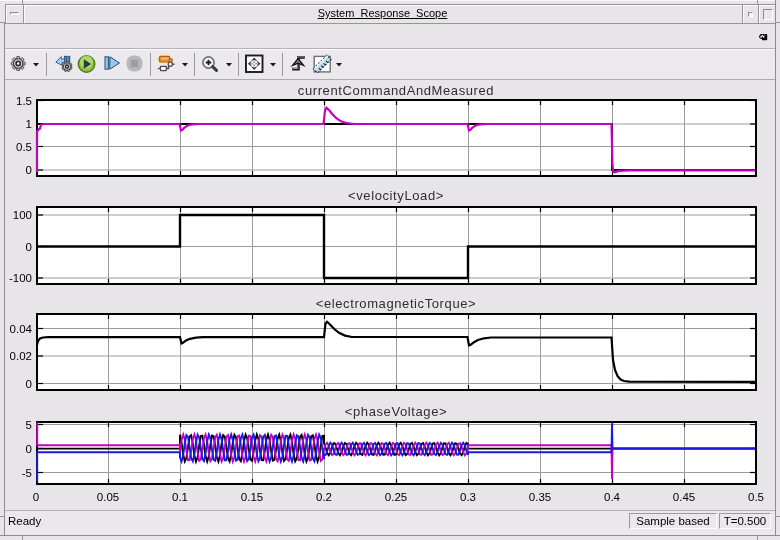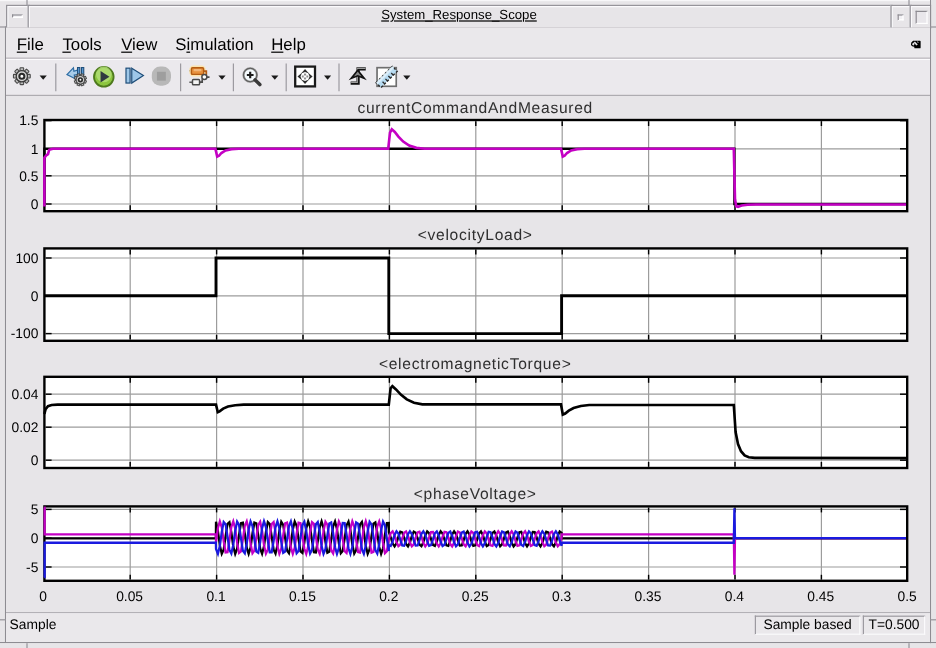--- a/index.html
+++ b/index.html
@@ -43,27 +43,20 @@
 <div class="abs" style="left:22px;top:536px;width:1px;height:4px;background:#96949a;"></div>
 <div class="abs" style="left:757px;top:536px;width:1px;height:4px;background:#96949a;"></div>
 
 <svg class="abs" style="left:758px;top:33px;z-index:50;" width="11" height="9" viewBox="0 0 11 9">
 <path d="M2.9,1.0 L8.6,1.0 Q9.2,1.0 9.2,1.6 L9.2,6.6 Q9.2,7.3 8.5,7.3 L4.6,7.3 Q3.9,7.3 3.9,6.6 L3.9,5.9 L2.7,5.7 Q1.3,5.4 1.1,4.1 Q0.9,2.2 2.9,1.0 Z" fill="#000"></path>
 <path d="M2.2,4.6 Q1.8,3.2 3.4,2.5 L4.2,3.8 Q3.4,4.2 3.6,5.0 Z" fill="#e7e5e8"></path>
 <path d="M3.9,2.1 L6.3,4.5" stroke="#e7e5e8" stroke-width="1.4" fill="none"></path>
 <path d="M6.7,0.8 L7.5,2.8 L6.6,2.6 Z" fill="#e7e5e8"></path>
 </svg>
 
-<div class="abs" id="menubar" style="left:5px;top:23px;width:770px;height:25px;background:#eae8eb;font-size:14px;color:#000;">
-<span class="abs" style="left:9px;top:6px;"><u>F</u>ile</span>
-<span class="abs" style="left:47px;top:6px;"><u>T</u>ools</span>
-<span class="abs" style="left:96px;top:6px;"><u>V</u>iew</span>
-<span class="abs" style="left:141px;top:6px;">S<u>i</u>mulation</span>
-<span class="abs" style="left:221px;top:6px;"><u>H</u>elp</span>
-</div>
 <div class="abs" style="left:5px;top:48px;width:770px;height:1px;background:#b3b1b6;"></div>
 
 <div class="abs" id="toolbar" style="left:5px;top:49px;width:770px;height:30px;background:#ebe9ed;box-shadow:inset 0 1px 0 #fcfbfd;border-bottom:1px solid #aeacb1;">
 
 <svg class="abs" style="left:0;top:0;" width="360" height="30" viewBox="0 0 360 30">
 
 <g stroke="#9c9aa0" stroke-width="1">
 <line x1="41.5" y1="4" x2="41.5" y2="27"></line>
 <line x1="145.5" y1="4" x2="145.5" y2="27"></line>
 <line x1="189.5" y1="4" x2="189.5" y2="27"></line>
@@ -376,18 +369,18 @@
 <path d="M37,246.5 L180,246.5 L180,215 L324,215 L324,278 L468,278 L468,246.5 L755,246.5" fill="none" stroke="#000" stroke-width="2.4"></path>
 <path d="M37,345 L38,341 L40,338.5 L43,337.5 L48,337.2 L180,337.2 L181.5,343.5 L183,342.8 L186,340.5 L190,338.8 L196,337.7 L203,337.2 L324,337.2 L325.5,323.5 L327,321.8 L330,324.5 L334,328.8 L339,332.8 L345,335.6 L352,337 L467.5,337 L469,345.5 L471,344.6 L474,342.2 L478,340 L484,338.3 L491,337.5 L611.5,337.5 L613,360 L615,370 L617.5,376 L620.5,379.5 L624,381 L629,381.6 L755,381.8" fill="none" stroke="#000" stroke-width="2.2"></path>
 <path d="M37,448.6 L179.9,448.6 L180.0,434.8 L181.6,442.6 L183.2,454.5 L184.8,461.4 L186.4,458.0 L188.0,446.8 L189.6,436.6 L191.2,435.2 L192.8,443.6 L194.4,455.5 L196.0,461.6 L197.6,457.2 L199.2,445.7 L200.8,436.0 L202.4,435.6 L204.0,444.7 L205.6,456.4 L207.2,461.6 L208.8,456.3 L210.4,444.6 L212.0,435.5 L213.6,436.1 L215.2,445.9 L216.8,457.3 L218.4,461.5 L220.0,455.3 L221.6,443.4 L223.2,435.1 L224.8,436.7 L226.4,447.0 L228.0,458.1 L229.6,461.4 L231.2,454.3 L232.8,442.4 L234.4,434.8 L236.0,437.4 L237.6,448.2 L239.2,458.9 L240.8,461.1 L242.4,453.3 L244.0,441.3 L245.6,434.6 L247.2,438.1 L248.8,449.4 L250.4,459.5 L252.0,460.8 L253.6,452.2 L255.2,440.4 L256.8,434.4 L258.4,439.0 L260.0,450.5 L261.6,460.1 L263.2,460.3 L264.8,451.1 L266.4,439.4 L268.0,434.4 L269.6,439.9 L271.2,451.6 L272.8,460.6 L274.4,459.8 L276.0,449.9 L277.6,438.6 L279.2,434.5 L280.8,440.8 L282.4,452.7 L284.0,461.0 L285.6,459.2 L287.2,448.8 L288.8,437.8 L290.4,434.6 L292.0,441.9 L293.6,453.8 L295.2,461.3 L296.8,458.5 L298.4,447.6 L300.0,437.0 L301.6,434.9 L303.2,442.9 L304.8,454.8 L306.4,461.5 L308.0,457.7 L309.6,446.5 L311.2,436.4 L312.8,435.3 L314.4,444.0 L316.0,455.8 L317.6,461.6 L319.2,456.9 L320.8,445.3 L322.4,435.8 L324.0,435.7 L324.0,443.3 L325.6,447.7 L327.2,453.0 L328.8,455.3 L330.4,452.7 L332.0,447.2 L333.6,443.1 L335.2,443.6 L336.8,448.2 L338.4,453.4 L340.0,455.3 L341.6,452.2 L343.2,446.7 L344.8,443.0 L346.4,443.9 L348.0,448.7 L349.6,453.8 L351.2,455.2 L352.8,451.8 L354.4,446.2 L356.0,442.8 L357.6,444.2 L359.2,449.3 L360.8,454.1 L362.4,455.0 L364.0,451.3 L365.6,445.8 L367.2,442.7 L368.8,444.6 L370.4,449.8 L372.0,454.4 L373.6,454.9 L375.2,450.8 L376.8,445.3 L378.4,442.7 L380.0,445.0 L381.6,450.3 L383.2,454.7 L384.8,454.6 L386.4,450.2 L388.0,444.9 L389.6,442.7 L391.2,445.4 L392.8,450.9 L394.4,454.9 L396.0,454.4 L397.6,449.7 L399.2,444.5 L400.8,442.8 L402.4,445.8 L404.0,451.4 L405.6,455.1 L407.2,454.1 L408.8,449.2 L410.4,444.1 L412.0,442.9 L413.6,446.3 L415.2,451.8 L416.8,455.2 L418.4,453.7 L420.0,448.6 L421.6,443.8 L423.2,443.0 L424.8,446.8 L426.4,452.3 L428.0,455.3 L429.6,453.4 L431.2,448.1 L432.8,443.5 L434.4,443.2 L436.0,447.3 L437.6,452.8 L439.2,455.3 L440.8,453.0 L442.4,447.6 L444.0,443.3 L445.6,443.4 L447.2,447.8 L448.8,453.2 L450.4,455.3 L452.0,452.5 L453.6,447.1 L455.2,443.1 L456.8,443.7 L458.4,448.4 L460.0,453.6 L461.6,455.2 L463.2,452.1 L464.8,446.6 L466.4,442.9 L468.0,444.0 L468.1,448.6 L755,448.6" fill="none" stroke="#000" stroke-width="1.9"></path>
 <path d="M36.8,423 L37.2,423 L37.2,445.3 L179.9,445.3 L180.0,451.7 L181.6,439.9 L183.2,434.4 L184.8,439.4 L186.4,451.0 L188.0,460.3 L189.6,460.1 L191.2,450.5 L192.8,439.0 L194.4,434.4 L196.0,440.3 L197.6,452.2 L199.2,460.8 L200.8,459.5 L202.4,449.4 L204.0,438.2 L205.6,434.5 L207.2,441.3 L208.8,453.2 L210.4,461.1 L212.0,458.9 L213.6,448.2 L215.2,437.4 L216.8,434.8 L218.4,442.3 L220.0,454.3 L221.6,461.4 L223.2,458.1 L224.8,447.1 L226.4,436.7 L228.0,435.1 L229.6,443.4 L231.2,455.3 L232.8,461.5 L234.4,457.3 L236.0,445.9 L237.6,436.1 L239.2,435.5 L240.8,444.5 L242.4,456.2 L244.0,461.6 L245.6,456.5 L247.2,444.8 L248.8,435.6 L250.4,436.0 L252.0,445.7 L253.6,457.1 L255.2,461.6 L256.8,455.5 L258.4,443.7 L260.0,435.2 L261.6,436.6 L263.2,446.8 L264.8,458.0 L266.4,461.4 L268.0,454.5 L269.6,442.6 L271.2,434.8 L272.8,437.2 L274.4,448.0 L276.0,458.7 L277.6,461.2 L279.2,453.5 L280.8,441.5 L282.4,434.6 L284.0,438.0 L285.6,449.1 L287.2,459.4 L288.8,460.9 L290.4,452.4 L292.0,440.5 L293.6,434.4 L295.2,438.8 L296.8,450.3 L298.4,460.0 L300.0,460.4 L301.6,451.3 L303.2,439.6 L304.8,434.4 L306.4,439.7 L308.0,451.4 L309.6,460.5 L311.2,459.9 L312.8,450.2 L314.4,438.7 L316.0,434.5 L317.6,440.6 L319.2,452.5 L320.8,460.9 L322.4,459.3 L324.0,449.0 L324.0,449.5 L325.6,444.3 L327.2,442.8 L328.8,446.1 L330.4,451.6 L332.0,455.1 L333.6,453.9 L335.2,448.9 L336.8,444.0 L338.4,442.9 L340.0,446.5 L341.6,452.1 L343.2,455.2 L344.8,453.6 L346.4,448.4 L348.0,443.7 L349.6,443.1 L351.2,447.0 L352.8,452.5 L354.4,455.3 L356.0,453.2 L357.6,447.9 L359.2,443.4 L360.8,443.3 L362.4,447.6 L364.0,453.0 L365.6,455.3 L367.2,452.8 L368.8,447.3 L370.4,443.2 L372.0,443.5 L373.6,448.1 L375.2,453.4 L376.8,455.3 L378.4,452.3 L380.0,446.8 L381.6,443.0 L383.2,443.8 L384.8,448.6 L386.4,453.7 L388.0,455.2 L389.6,451.9 L391.2,446.3 L392.8,442.9 L394.4,444.1 L396.0,449.2 L397.6,454.1 L399.2,455.1 L400.8,451.4 L402.4,445.9 L404.0,442.8 L405.6,444.5 L407.2,449.7 L408.8,454.4 L410.4,454.9 L412.0,450.9 L413.6,445.4 L415.2,442.7 L416.8,444.9 L418.4,450.2 L420.0,454.6 L421.6,454.7 L423.2,450.3 L424.8,445.0 L426.4,442.7 L428.0,445.3 L429.6,450.8 L431.2,454.9 L432.8,454.4 L434.4,449.8 L436.0,444.6 L437.6,442.7 L439.2,445.7 L440.8,451.3 L442.4,455.0 L444.0,454.1 L445.6,449.3 L447.2,444.2 L448.8,442.8 L450.4,446.2 L452.0,451.8 L453.6,455.2 L455.2,453.8 L456.8,448.7 L458.4,443.9 L460.0,443.0 L461.6,446.7 L463.2,452.2 L464.8,455.3 L466.4,453.5 L468.0,448.2 L468.1,445.3 L611.5,445.3 L612,479 L612.5,448.5 L755,448.5" fill="none" stroke="#c400c4" stroke-width="1.9"></path>
 <path d="M36.8,481 L37.2,481 L37.2,452.3 L179.9,452.3 L180.0,457.5 L181.6,461.5 L183.2,455.1 L184.8,443.2 L186.4,435.0 L188.0,436.8 L189.6,447.3 L191.2,458.3 L192.8,461.3 L194.4,454.1 L196.0,442.2 L197.6,434.7 L199.2,437.5 L200.8,448.4 L202.4,459.0 L204.0,461.1 L205.6,453.1 L207.2,441.1 L208.8,434.5 L210.4,438.3 L212.0,449.6 L213.6,459.6 L215.2,460.7 L216.8,452.0 L218.4,440.2 L220.0,434.4 L221.6,439.2 L223.2,450.7 L224.8,460.2 L226.4,460.2 L228.0,450.8 L229.6,439.2 L231.2,434.4 L232.8,440.1 L234.4,451.8 L236.0,460.7 L237.6,459.7 L239.2,449.7 L240.8,438.4 L242.4,434.5 L244.0,441.0 L245.6,452.9 L247.2,461.0 L248.8,459.1 L250.4,448.5 L252.0,437.6 L253.6,434.7 L255.2,442.1 L256.8,454.0 L258.4,461.3 L260.0,458.3 L261.6,447.4 L263.2,436.9 L264.8,435.0 L266.4,443.1 L268.0,455.0 L269.6,461.5 L271.2,457.6 L272.8,446.2 L274.4,436.3 L276.0,435.4 L277.6,444.2 L279.2,456.0 L280.8,461.6 L282.4,456.7 L284.0,445.1 L285.6,435.7 L287.2,435.8 L288.8,445.3 L290.4,456.9 L292.0,461.6 L293.6,455.8 L295.2,444.0 L296.8,435.3 L298.4,436.4 L300.0,446.5 L301.6,457.7 L303.2,461.5 L304.8,454.8 L306.4,442.9 L308.0,434.9 L309.6,437.1 L311.2,447.6 L312.8,458.5 L314.4,461.3 L316.0,453.8 L317.6,441.8 L319.2,434.6 L320.8,437.8 L322.4,448.8 L324.0,459.2 L324.0,454.2 L325.6,455.0 L327.2,451.2 L328.8,445.7 L330.4,442.7 L332.0,444.6 L333.6,449.9 L335.2,454.5 L336.8,454.8 L338.4,450.7 L340.0,445.2 L341.6,442.7 L343.2,445.0 L344.8,450.4 L346.4,454.7 L348.0,454.6 L349.6,450.1 L351.2,444.8 L352.8,442.7 L354.4,445.5 L356.0,451.0 L357.6,454.9 L359.2,454.3 L360.8,449.6 L362.4,444.4 L364.0,442.8 L365.6,445.9 L367.2,451.5 L368.8,455.1 L370.4,454.0 L372.0,449.1 L373.6,444.1 L375.2,442.9 L376.8,446.4 L378.4,451.9 L380.0,455.2 L381.6,453.7 L383.2,448.5 L384.8,443.8 L386.4,443.0 L388.0,446.9 L389.6,452.4 L391.2,455.3 L392.8,453.3 L394.4,448.0 L396.0,443.5 L397.6,443.2 L399.2,447.4 L400.8,452.8 L402.4,455.3 L404.0,452.9 L405.6,447.5 L407.2,443.2 L408.8,443.5 L410.4,447.9 L412.0,453.3 L413.6,455.3 L415.2,452.5 L416.8,447.0 L418.4,443.0 L420.0,443.7 L421.6,448.5 L423.2,453.6 L424.8,455.2 L426.4,452.0 L428.0,446.5 L429.6,442.9 L431.2,444.0 L432.8,449.0 L434.4,454.0 L436.0,455.1 L437.6,451.5 L439.2,446.0 L440.8,442.8 L442.4,444.4 L444.0,449.6 L445.6,454.3 L447.2,454.9 L448.8,451.0 L450.4,445.5 L452.0,442.7 L453.6,444.8 L455.2,450.1 L456.8,454.6 L458.4,454.7 L460.0,450.5 L461.6,445.1 L463.2,442.7 L464.8,445.2 L466.4,450.6 L468.0,454.8 L468.1,452.3 L611.5,452.3 L612,423.5 L612.5,448.5 L755,448.5" fill="none" stroke="#1a1ae0" stroke-width="1.9"></path>
 </g>
 </svg>
 
 <div class="abs" style="left:5px;top:510px;width:770px;height:1px;background:#b3b1b6;"></div>
 <div class="abs" style="left:5px;top:511px;width:770px;height:24px;background:#eae8eb;">
-<span class="abs" style="left:3px;top:4px;font-size:11.5px;color:#000;">Sample</span>
+<span class="abs" style="left:3px;top:4px;font-size:11.5px;color:#000;">Ready</span>
 <div class="abs" style="left:624px;top:2px;width:86px;height:14px;border:1px solid #9c9aa0;border-bottom-color:#fbfafc;border-right-color:#fbfafc;background:#eae8eb;font-size:11.5px;line-height:14px;text-align:center;">Sample based</div>
 <div class="abs" style="left:714px;top:2px;width:50px;height:14px;border:1px solid #9c9aa0;border-bottom-color:#fbfafc;border-right-color:#fbfafc;background:#eae8eb;font-size:11.5px;line-height:14px;text-align:center;">T=0.500</div>
 </div>
 
 </div>
 
 </body></html>

